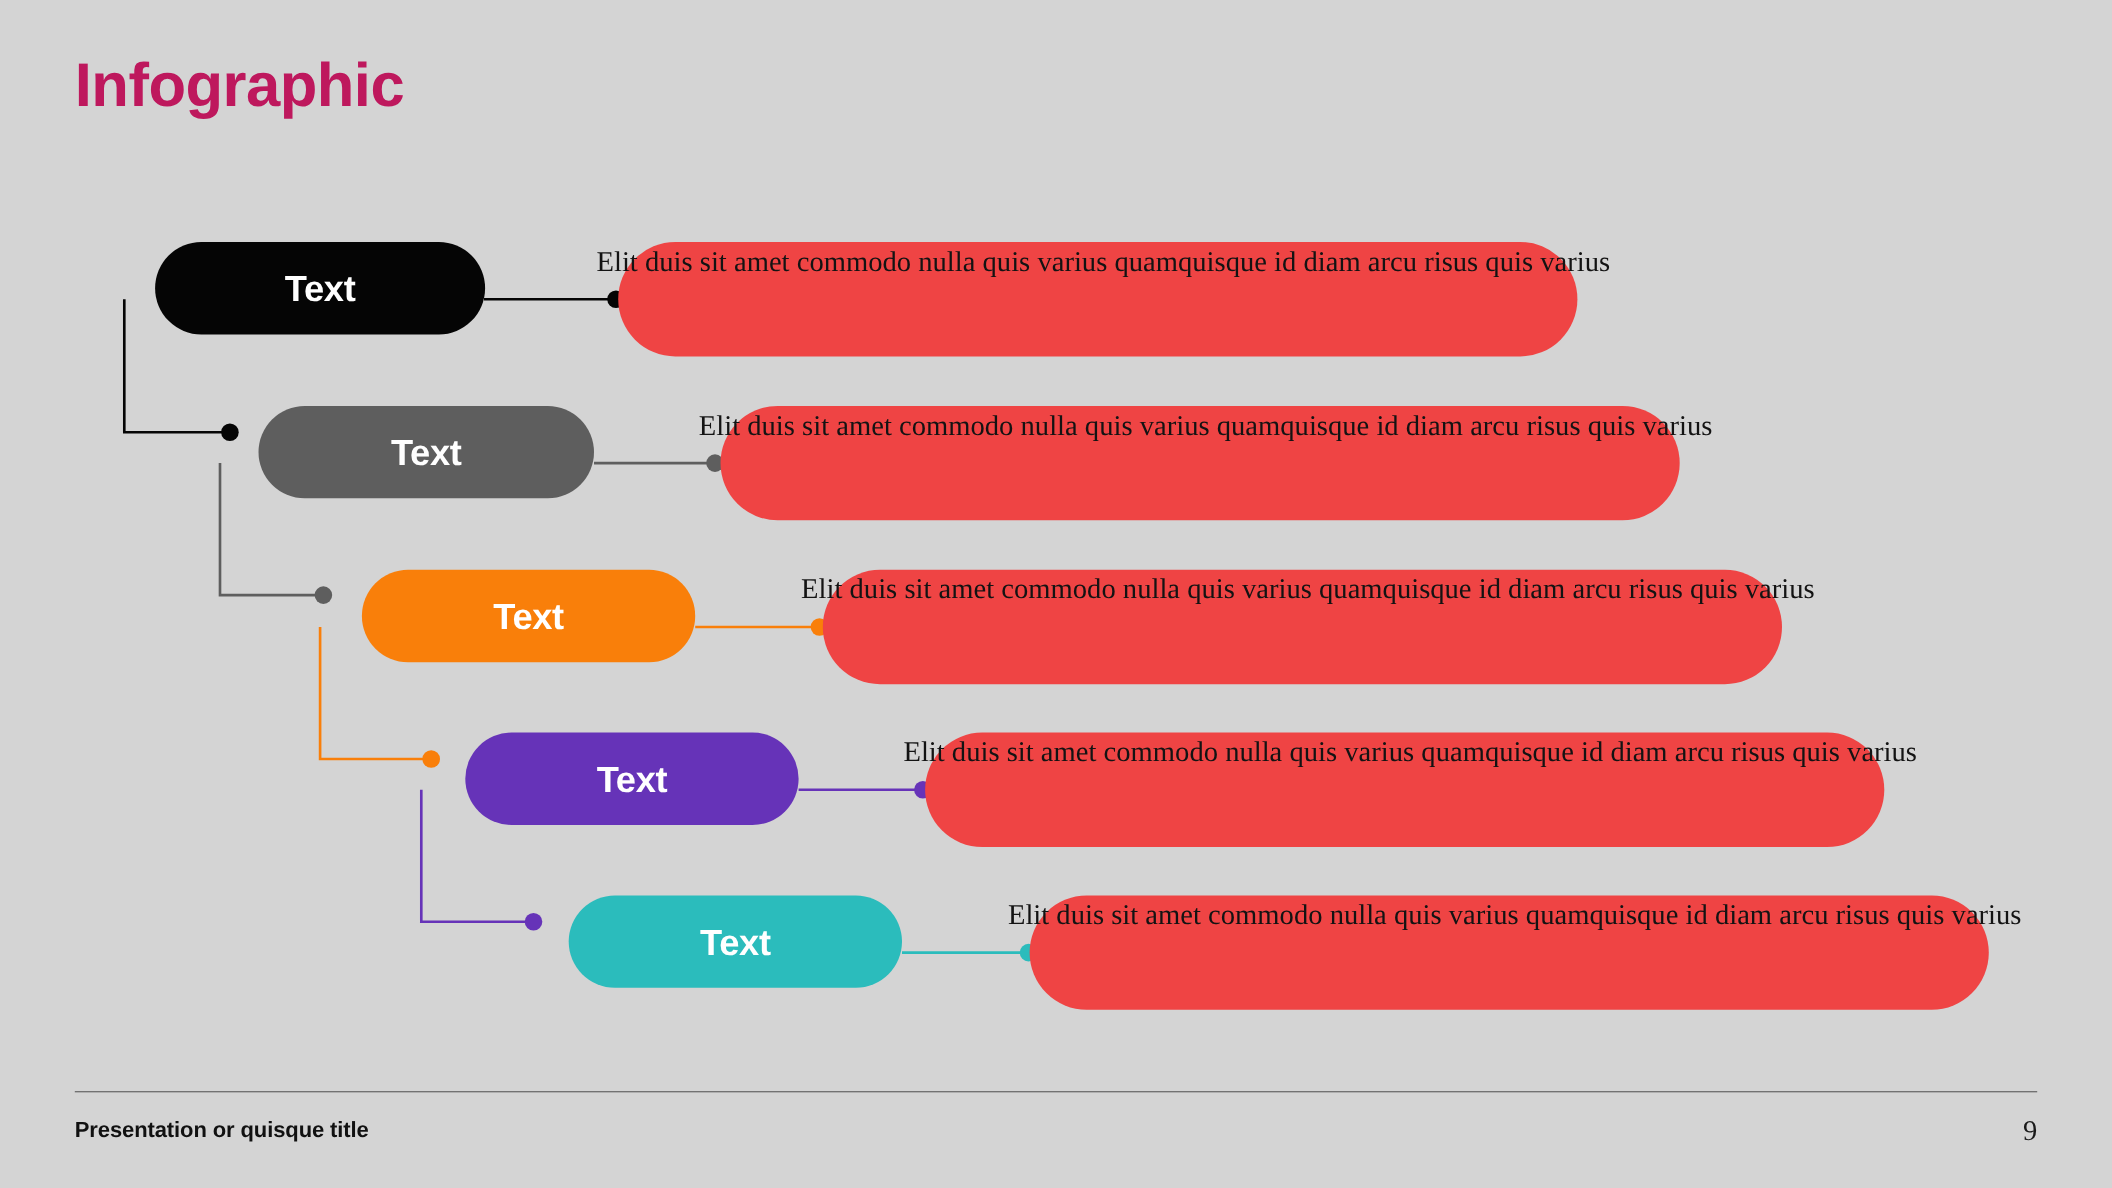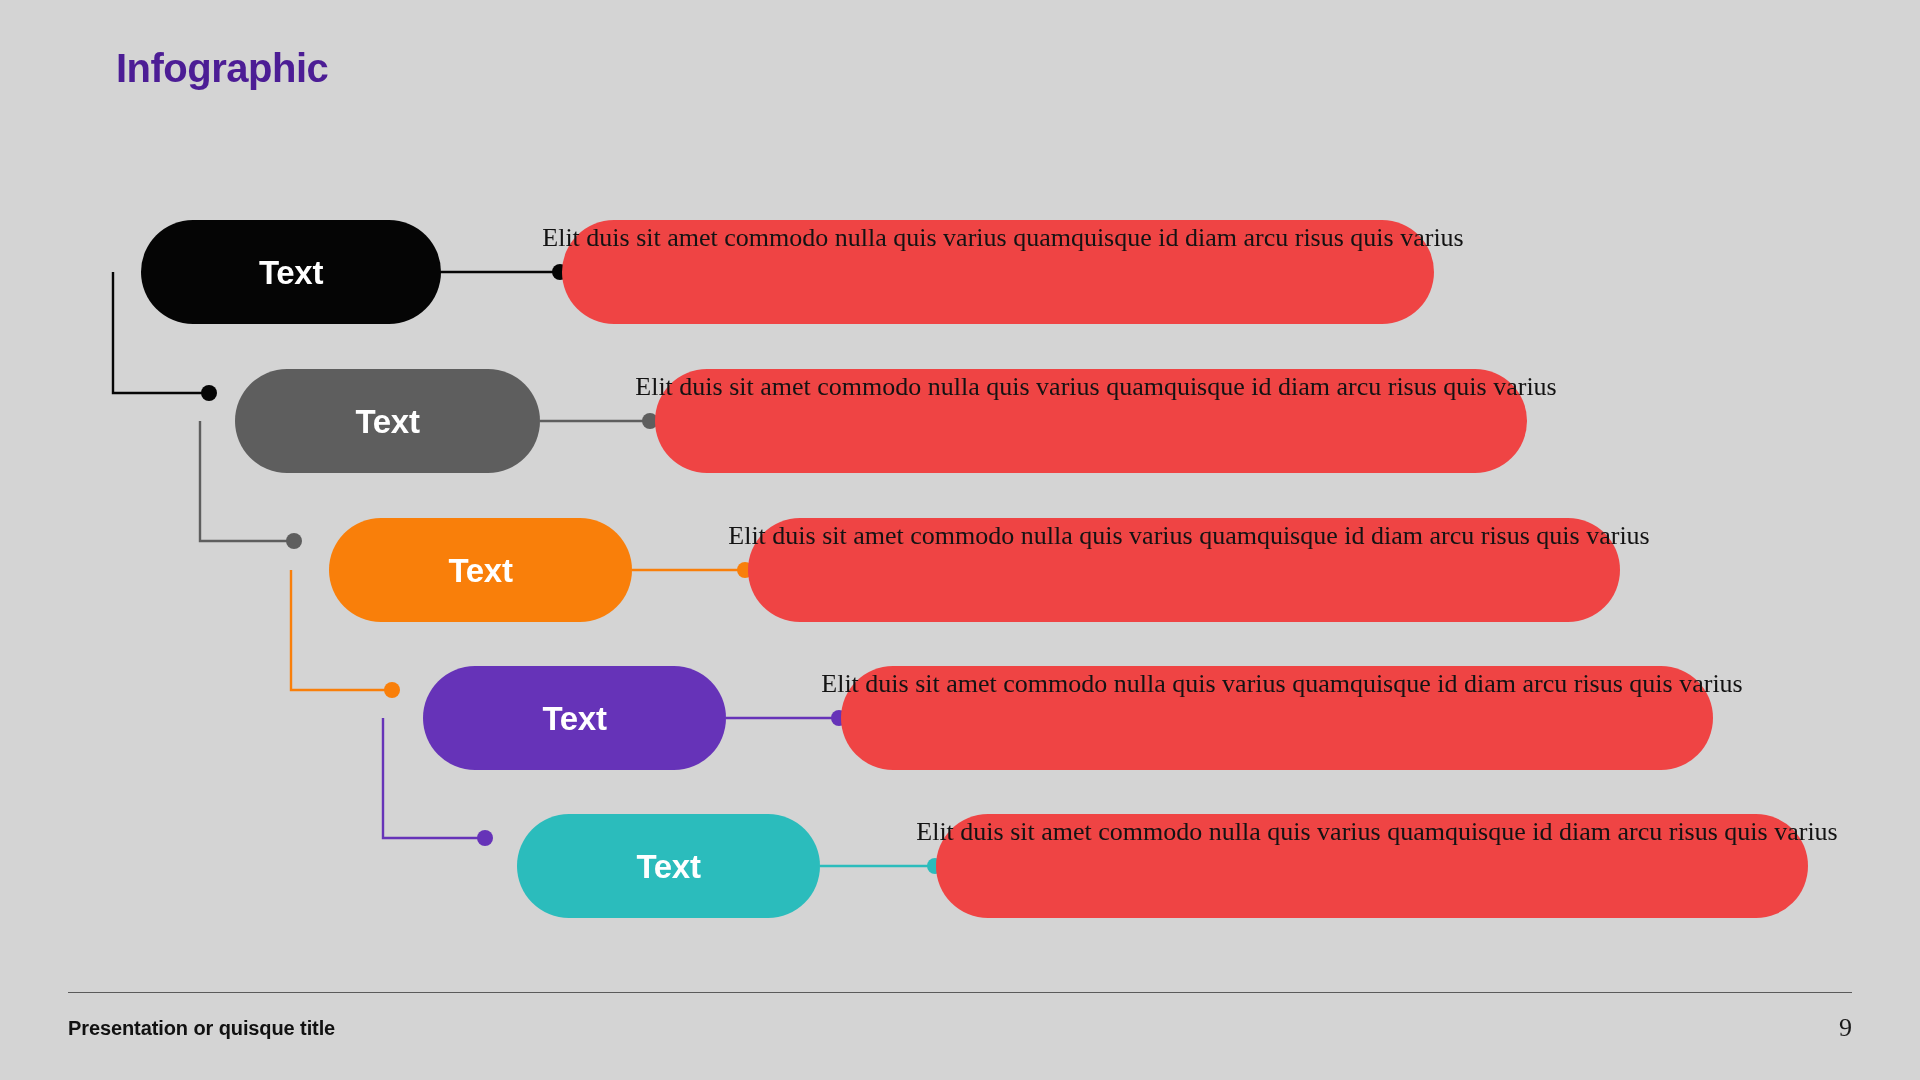--- a/index.html
+++ b/index.html
@@ -20,26 +20,25 @@
     inset: 0;
     width: 1920px;
     height: 1080px;
   }
 
   
   .slide-title {
     position: absolute;
     left: 68px;
     top: 46px;
-    font-size: 40px;
+    font-size: 56px;
     font-weight: bold;
-    color: #4c1d95;
+    color: #be185d;
     letter-spacing: -0.5px;
     line-height: 1.1;
-    margin-left: 48px;
   }
 
   
   .connector-layer {
     position: absolute;
     left: 0;
     top: 0;
     width: 1920px;
     height: 1080px;
     pointer-events: none;
@@ -55,21 +54,21 @@
   }
 
   .row {
     position: absolute;
     height: 104px;
   }
 
   .pill {
     position: absolute;
     top: 0;
-    height: 104px;
+    height: 84px;
     border-radius: 52px;
     display: flex;
     align-items: center;
     justify-content: center;
     box-sizing: border-box;
     text-align: right;
   }
 
   .pill-label {
     color: #ffffff;

